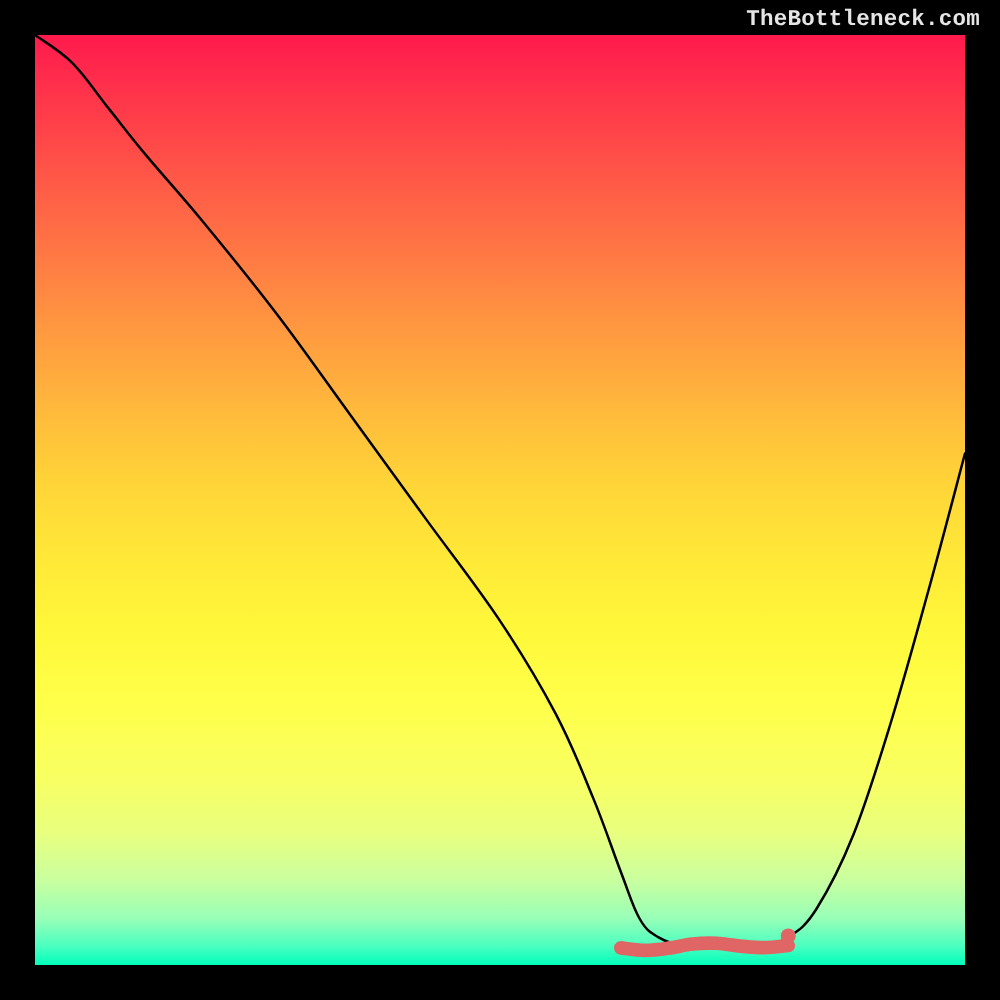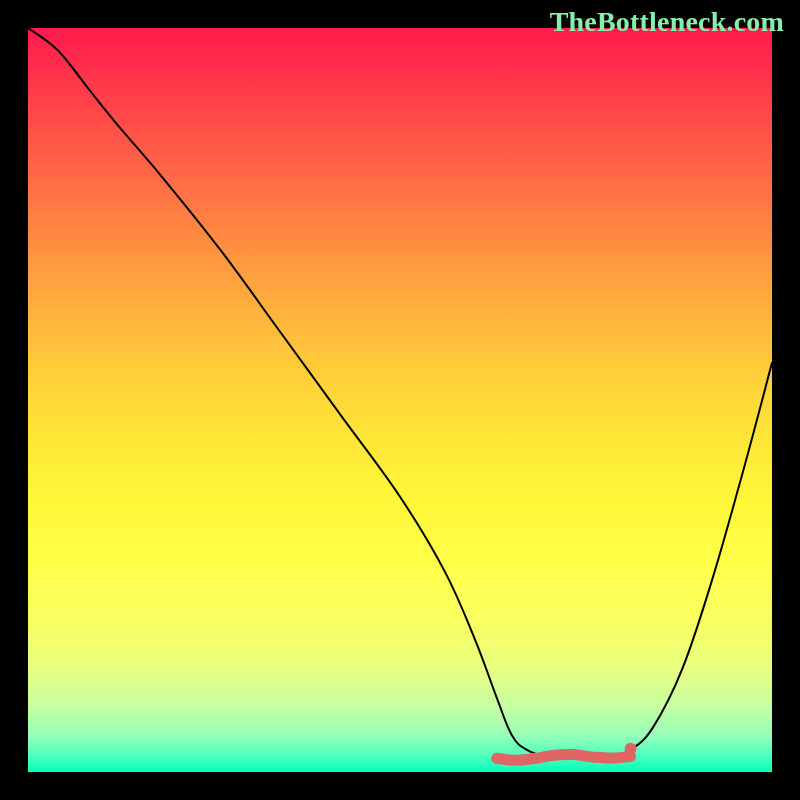--- a/index.html
+++ b/index.html
@@ -26,24 +26,24 @@
       #e8ff80 86%,
       #c8ffa0 91%,
       #98ffb8 95%,
       #4affc0 98%,
       #00ffba 100%);
   }
   .watermark {
     position: absolute;
     top: 6px;
     right: 16px;
-    font-family: Liberation Serif, serif;
-    font-size: 28px;
+    font-family: Liberation Mono, monospace;
+    font-size: 18px;
     font-weight: 600;
-    color: #86efac;
+    color: #e5e5e5;
     letter-spacing: 0.2px;
   }
   svg.curve {
     position: absolute;
     left: 0; top: 0;
     width: 744px; height: 744px;
   }
 </style>
 </head>
 <body>

